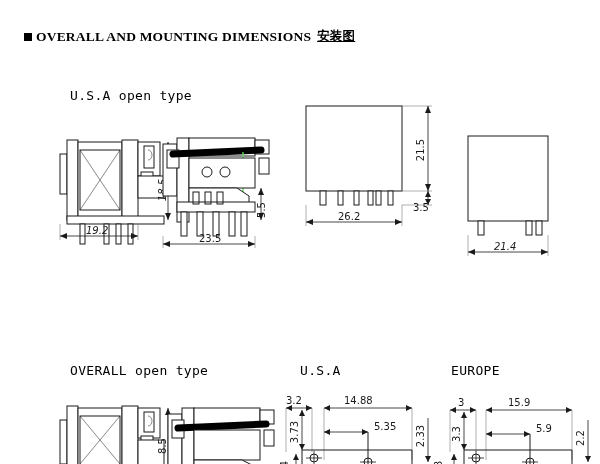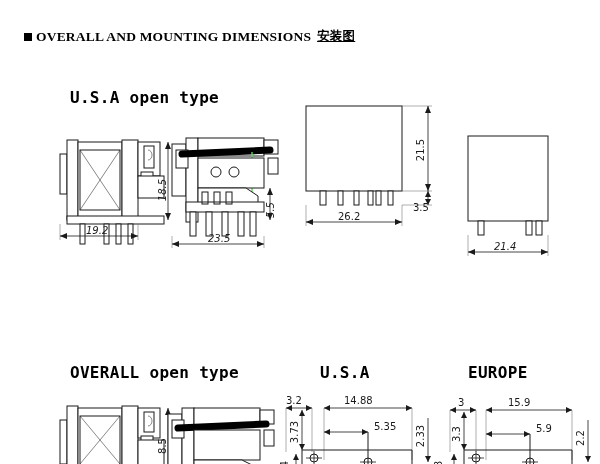--- a/index.html
+++ b/index.html
@@ -42,36 +42,36 @@
     font-weight: bold;
     font-size: 12.5px;
     margin-left: 4px;
     text-decoration: underline;
   }
 
   
   .caption {
     position: absolute;
     font-family: "DejaVu Sans Mono", monospace;
-    font-weight: bold;
-    font-size: 16px;
+    font-weight: normal;
+    font-size: 13px;
     letter-spacing: 0.3px;
     white-space: nowrap;
   }
   #cap-usa-open      { left: 70px;  top: 88px; }
   #cap-europe-open   { left: 70px;  top: 363px; }
-  #cap-usa-bottom    { left: 320px; top: 363px; }
-  #cap-europe-bottom { left: 468px; top: 363px; }
+  #cap-usa-bottom    { left: 300px; top: 363px; }
+  #cap-europe-bottom { left: 451px; top: 363px; }
 
   
   .fig {
     position: absolute;
   }
   #fig-usa-side-left   { left: 58px;  top: 128px; font-style: italic; }
-  #fig-usa-side-right  { left: 172px; top: 124px; font-style: italic; }
+  #fig-usa-side-right  { left: 163px; top: 124px; }
   #fig-usa-front       { left: 300px; top: 100px; }
   #fig-usa-end         { left: 458px; top: 130px; font-style: italic; }
   #fig-eu-side-left    { left: 58px;  top: 398px; }
   #fig-eu-side-right   { left: 168px; top: 398px; }
   #fig-usa-footprint   { left: 282px; top: 392px; }
   #fig-eu-footprint    { left: 436px; top: 392px; }
 
   svg { display: block; overflow: visible; }
   svg text {
     font-family: "DejaVu Sans", sans-serif;

